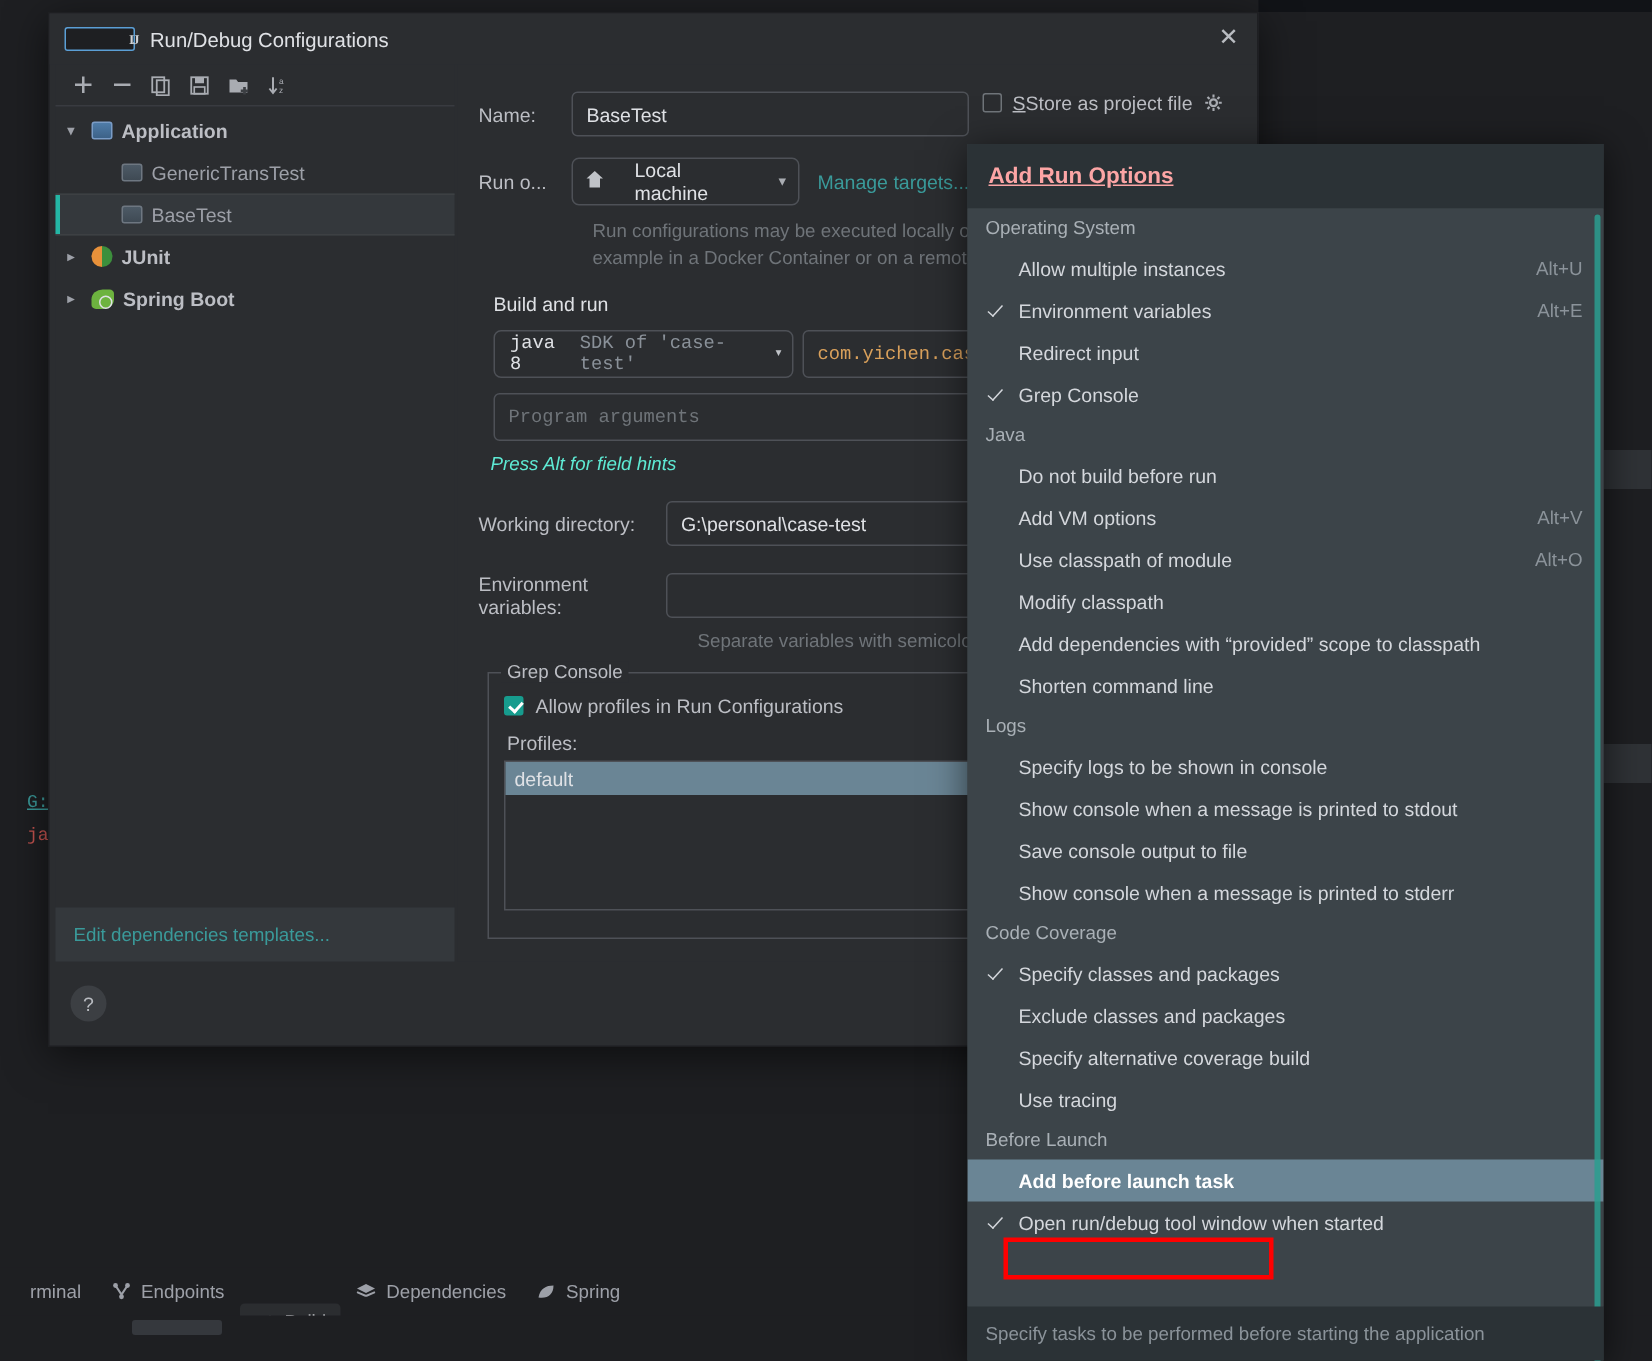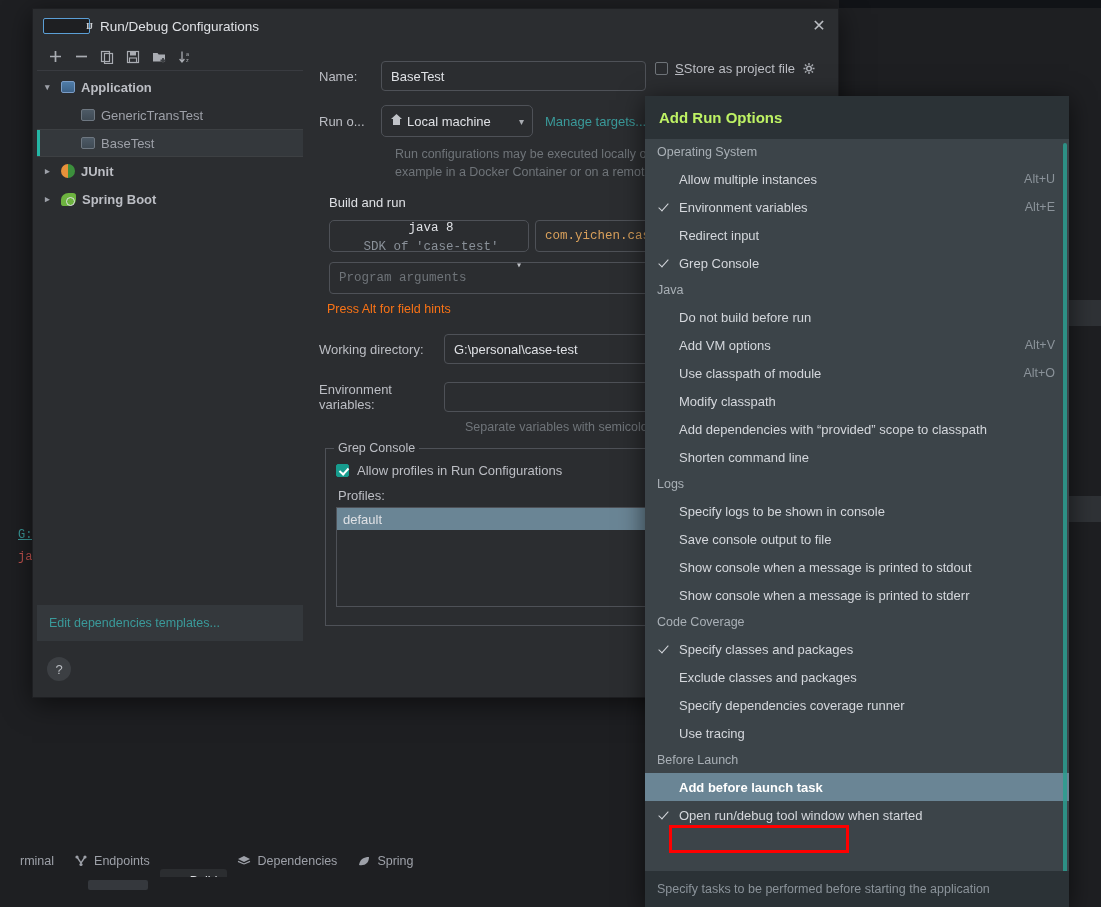--- a/index.html
+++ b/index.html
@@ -161,49 +161,49 @@
   }
   #store-label { color:#bcbec4; font-size:13px; }
   #store-label u { text-decoration: underline; }
   .gear { width:14px;height:14px;color:#a9acb2;display:inline-block; }
 
   #runon-row { align-items:center; }
   #runon-label { width: 62px; color:#bcbec4; font-size:13px;}
   #target-combo {
     width: 152px; height: 32px; border:1px solid #4e5157; border-radius:5px;
     display:flex; align-items:center; padding: 0 8px; color:#dfe1e5; font-size:13px;
-    background:#2b2d30; gap: 4px;
+    background:#2b2d30; gap: 20px;
   }
   #manage-targets { color:#3a9a9a; font-size:13px; margin-left: 12px;}
   #runon-hint {
     color:#6f7479; font-size:12.5px; line-height: 18px; margin: -6px 0 0 76px;
     width: 420px; white-space: nowrap; overflow:hidden;
   }
 
   #buildrun-title { color:#dfe1e5; font-size:13px; font-weight:normal; margin: 14px 0 10px 10px;}
   #buildrun-row { display:flex; gap:0; margin-left:10px;}
   #sdk-combo {
     width: 200px; height:32px; border:1px solid #4e5157; border-radius:5px;
     display:flex; align-items:center; padding:0 6px 0 10px; gap:5px;
-    font-family:"Liberation Mono", monospace; font-size:12.5px; background:#2b2d30;flex-direction:column;
+    font-family:"Liberation Mono", monospace; font-size:12.5px; background:#2b2d30;
   }
   #sdk-combo .j { color:#dfe1e5; }
   #sdk-combo .s { color:#8a9199; }
   #mainclass-field {
     width: 250px; height:32px; margin-left: 6px;
     border:1px solid #4e5157; border-radius:4px; display:flex; align-items:center;
     padding:0 9px; font-family:"Liberation Mono", monospace; font-size:12.5px; color:#d9a05b;
     overflow:hidden; white-space:nowrap;
   }
   #progargs-field {
     margin: 10px 0 0 10px; width: 560px; height: 32px;
     border:1px solid #4e5157; border-radius:4px; display:flex; align-items:center;
     padding:0 9px; font-family:"Liberation Mono", monospace; font-size:12.5px; color:#6f7479;
   }
-  #althint { color:#f97316; font-size:12.5px; margin: 8px 0 0 8px;}
+  #althint { color:#5eead4; font-size:12.5px; margin: 8px 0 0 8px; font-style: italic;}
 
   #wd-row { display:flex; align-items:center; margin-top: 18px; }
   #wd-label { width: 142px; color:#bcbec4; font-size:13px;}
   #wd-field { width: 420px; height:30px; }
   #ev-row { display:flex; align-items:center; margin-top: 18px; }
   #ev-label { width: 142px; color:#bcbec4; font-size:13px;}
   #ev-field { width: 420px; height:30px; }
   #ev-hint { color:#6f7479; font-size:12.5px; margin: 8px 0 0 146px; white-space:nowrap;}
 
   #grep-group {
@@ -243,21 +243,21 @@
 
   
   #popup {
     position:absolute; left:645px; top:96px; width:424px; height:811px;
     background:#3c4449; box-shadow: 0 4px 24px rgba(0,0,0,.6);
   }
   #popup-header {
     height: 43px; background:#2b3236; display:flex; align-items:center;
     padding-left: 14px;
   }
-  #popup-title { color:#bef264; font-size:15px; font-weight:bold; }
+  #popup-title { color:#fca5a5; font-size:15px; font-weight:bold;text-decoration:underline; }
   #popup-list {
     position:absolute; top:43px; left:0; right:0; bottom:36px;
     background:#3c4449; overflow:hidden;
   }
   #popup-scrollbar {
     position:absolute; right:2px; top:47px; width:4px; height:795px;
     background:#2a9d8f; border-radius:2px; opacity:.85;
   }
   .sec-head {
     color:#a9b0b6; font-size:12.5px; padding: 6px 0 6px 12px;
@@ -573,39 +573,39 @@
     </div>
     <div class="mi">
       <span class="mi-label">Shorten command line</span>
     </div>
 
     <div class="sec-head">Logs</div>
     <div class="mi">
       <span class="mi-label">Specify logs to be shown in console</span>
     </div>
     <div class="mi">
+      <span class="mi-label">Show console when a message is printed to stdout</span>
+    </div>
+    <div class="mi">
       <span class="mi-label">Save console output to file</span>
-    </div>
-    <div class="mi">
-      <span class="mi-label">Show console when a message is printed to stdout</span>
     </div>
     <div class="mi">
       <span class="mi-label">Show console when a message is printed to stderr</span>
     </div>
 
     <div class="sec-head">Code Coverage</div>
     <div class="mi">
       <span class="check"></span>
       <span class="mi-label">Specify classes and packages</span>
     </div>
     <div class="mi">
       <span class="mi-label">Exclude classes and packages</span>
     </div>
     <div class="mi">
-      <span class="mi-label">Specify dependencies coverage runner</span>
+      <span class="mi-label">Specify alternative coverage build</span>
     </div>
     <div class="mi">
       <span class="mi-label">Use tracing</span>
     </div>
 
     <div class="sec-head">Before Launch</div>
     <div class="mi highlight">
       <span class="mi-label">Add before launch task</span>
     </div>
     <div class="mi">

